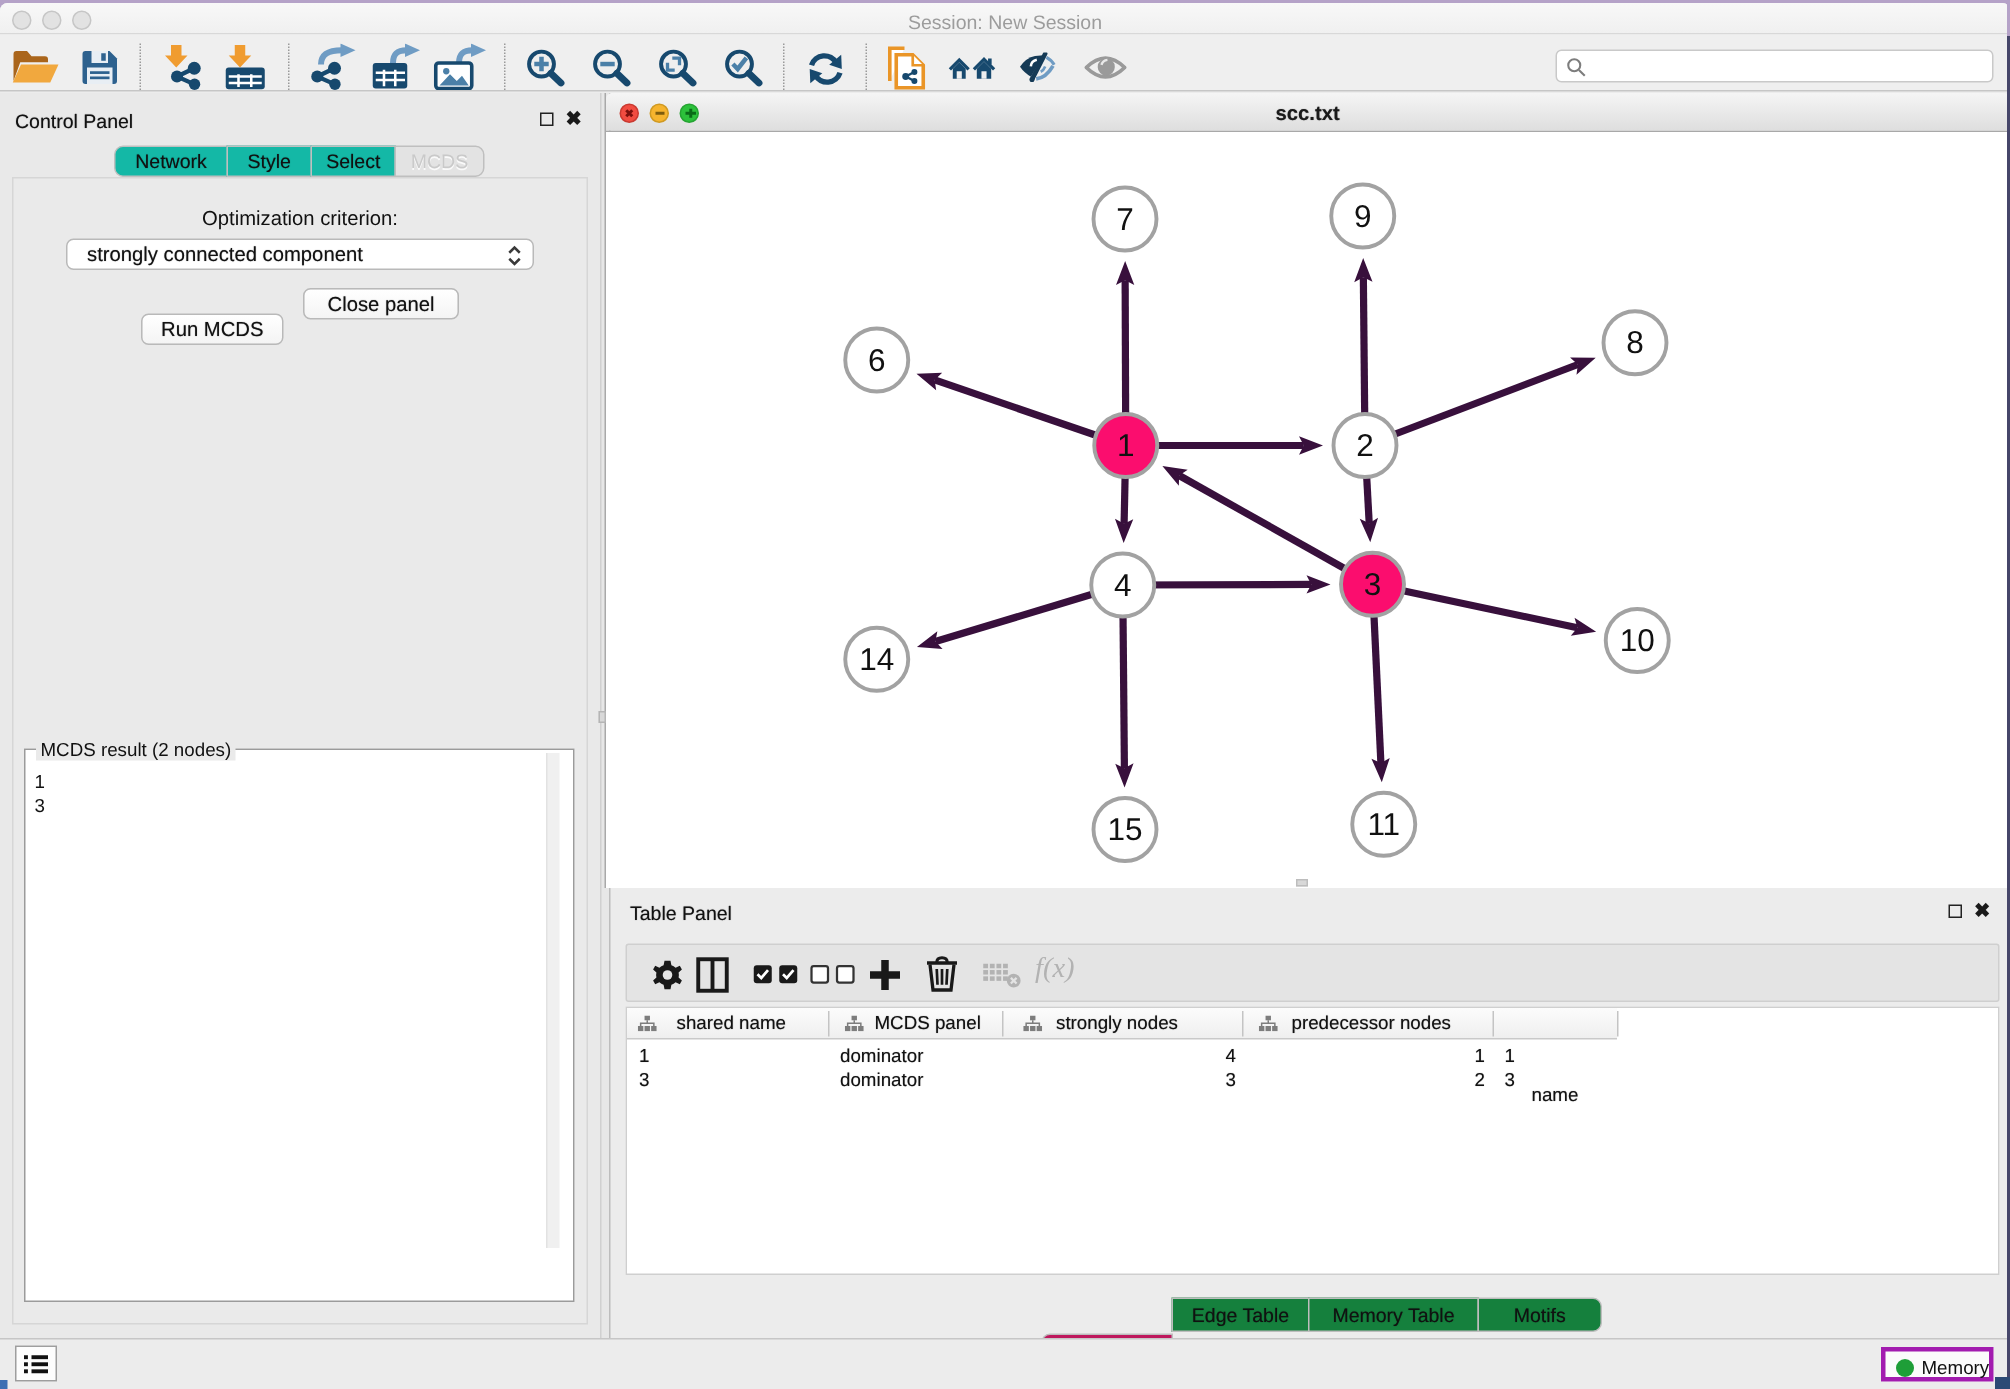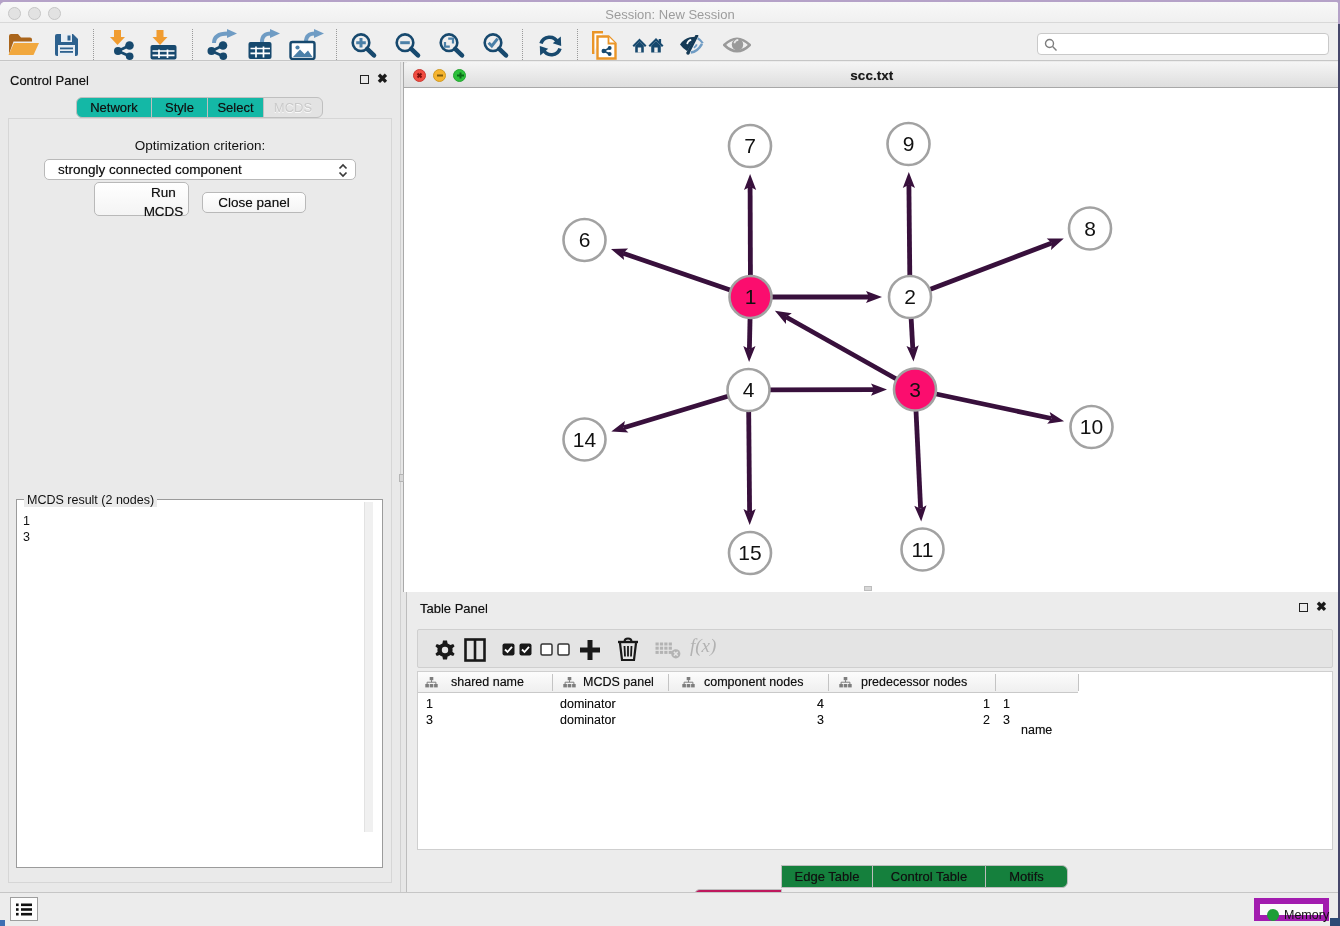--- a/index.html
+++ b/index.html
@@ -168,21 +168,21 @@
  <div class="tab" style="left:207px;top:35px;width:57px;">Select</div>
  <div class="tab tabsel" style="left:263px;top:35px;width:60px;border-radius:0 6px 6px 0;">MCDS</div>
  <div class="abs" style="left:8px;top:56px;width:384px;height:765px;background:#eaeaea;border:1px solid #d6d6d6;"></div>
  <div class="abs" style="left:0;top:76px;width:100%;text-align:center;font-size:13.5px;color:#111;">Optimization criterion:</div>
  <div class="ctl" style="left:44px;top:97px;width:312px;height:21px;line-height:19px;padding-left:13px;">strongly connected component
    <svg style="position:absolute;right:6px;top:3px;" width="12" height="15" viewBox="0 0 12 15">
    <path d="M2.5 5.5 L6 2 L9.5 5.5" stroke="#3a3a3a" stroke-width="1.7" fill="none"></path>
    <path d="M2.5 9.5 L6 13 L9.5 9.5" stroke="#3a3a3a" stroke-width="1.7" fill="none"></path>
       </svg>
  </div>
- <div class="ctl btn" style="left:94px;top:120px;width:95px;height:34px;padding-left:44px;">Run MCDS</div>
+ <div class="ctl btn" style="left:94px;top:147px;width:95px;height:21px;">Run MCDS</div>
  <div class="ctl btn" style="left:202px;top:130px;width:104px;height:21px;">Close panel</div>
  <div class="abs" style="left:16px;top:437px;width:367px;height:369px;border:1px solid #9b9b9b;background:#fff;"></div>
  <div class="abs" style="left:24px;top:431px;font-size:12.5px;color:#111;background:#eaeaea;padding:0 3px;">MCDS result (2 nodes)</div>
  <div class="abs" style="left:364px;top:440px;width:9px;height:330px;background:#f0f0f0;border-left:1px solid #e2e2e2;"></div>
  <div class="abs" style="left:23px;top:451px;font-size:12.5px;color:#111;line-height:16px;">1<br>3</div>
 </div>
 <div class="divider"></div>
 <div class="netwin">
  <div class="nettitle">
   <div class="tl" style="left:8.5px;background:#f14c41;border:1px solid #c93a31;"></div>
@@ -332,51 +332,51 @@
         </svg>
         <svg width="13" height="12" viewBox="0 0 13 12" style="position:absolute;left:421px;top:5px;">
 <rect x="4.7" y="0" width="3.6" height="3.2" fill="#7d7d7d"></rect>
 <rect x="0.3" y="7" width="3.6" height="3.4" fill="#7d7d7d"></rect>
           <rect x="4.7" y="7" width="3.6" height="3.4" fill="#7d7d7d"></rect>
           <rect x="9.1" y="7" width="3.6" height="3.4" fill="#7d7d7d"></rect>
 <path d="M6.5 3.2 V5.2 M2.1 7 V5.2 H10.9 V7" stroke="#7d7d7d" stroke-width="1" fill="none"></path>
         </svg>
         <div class="abs" style="left:33px;top:3px;">shared name</div>
 <div class="abs" style="left:165px;top:3px;">MCDS panel</div>
-<div class="abs" style="left:286px;top:3px;">component nodes</div>
+<div class="abs" style="left:286px;top:3px;">strongly nodes</div>
 <div class="abs" style="left:443px;top:3px;">predecessor nodes</div>
 <div class="abs" style="left:603px;top:3px;margin-top:48px;">name</div>
 </div>
 <div class="cell" style="left:8px;top:25px;">1</div>
 <div class="cell" style="left:142px;top:25px;">dominator</div>
 <div class="cell" style="left:394px;top:25px;width:12px;text-align:right;">4</div>
 <div class="cell" style="left:560px;top:25px;width:12px;text-align:right;">1</div>
 <div class="cell" style="left:585px;top:25px;">1</div>
 <div class="cell" style="left:8px;top:41px;">3</div>
 <div class="cell" style="left:142px;top:41px;">dominator</div>
 <div class="cell" style="left:394px;top:41px;width:12px;text-align:right;">3</div>
 <div class="cell" style="left:560px;top:41px;width:12px;text-align:right;">2</div>
 <div class="cell" style="left:585px;top:41px;">3</div>
  </div>
  <div class="btab" style="left:287px;top:265px;width:88px;border-radius:6px 0 0 6px;background:#be185d;color:#c6c6c6;text-shadow:0 1px 0 #fafafa;margin-top:24px;">Node Table</div>
  <div class="btab" style="left:374px;top:265px;width:92px;">Edge Table</div>
- <div class="btab" style="left:465px;top:265px;width:114px;">Control Table</div>
+ <div class="btab" style="left:465px;top:265px;width:114px;">Memory Table</div>
  <div class="btab" style="left:578px;top:265px;width:83px;border-radius:0 6px 6px 0;">Motifs</div>
 </div>
 <div class="statusbar">
  <div class="abs" style="left:10px;top:4px;width:28px;height:24px;background:#fdfdfd;border:1px solid #9e9e9e;">
   <svg style="position:absolute;left:5px;top:5px;" width="16" height="13" viewBox="0 0 16 13">
    <rect x="0" y="0.5" width="2.6" height="2.6" fill="#111"></rect>
         <rect x="5" y="0.5" width="11" height="2.6" fill="#111"></rect>
    <rect x="0" y="5.2" width="2.6" height="2.6" fill="#111"></rect>
         <rect x="5" y="5.2" width="11" height="2.6" fill="#111"></rect>
    <rect x="0" y="9.9" width="2.6" height="2.6" fill="#111"></rect>
         <rect x="5" y="9.9" width="11" height="2.6" fill="#111"></rect>
   </svg>
  </div>
- <div class="abs" style="left:1254px;top:5px;width:75px;height:23px;background:#fbfbfb;border:6px solid #a21caf;">
+ <div class="abs" style="left:1254px;top:5px;width:75px;height:23px;background:#fbfbfb;border:3px solid #a21caf;">
   <div class="abs" style="left:7px;top:5px;width:12px;height:12px;border-radius:50%;background:#1e9e38;"></div>
   <div class="abs" style="left:24px;top:4px;font-size:12.5px;color:#111;">Memory</div>
  </div>
 </div>
 <div class="abs" style="left:1338px;top:2px;width:2px;height:22px;background:#b5a2c8;"></div>
 <div class="abs" style="left:1337.5px;top:24px;width:2.5px;height:902px;background:#46466a;"></div>
 <div class="abs" style="left:0;top:920px;width:5px;height:6px;background:#3e6fb3;"></div>
 <div class="abs" style="left:1330px;top:918px;width:10px;height:8px;background:#2c4a75;"></div>
 </body></html>

